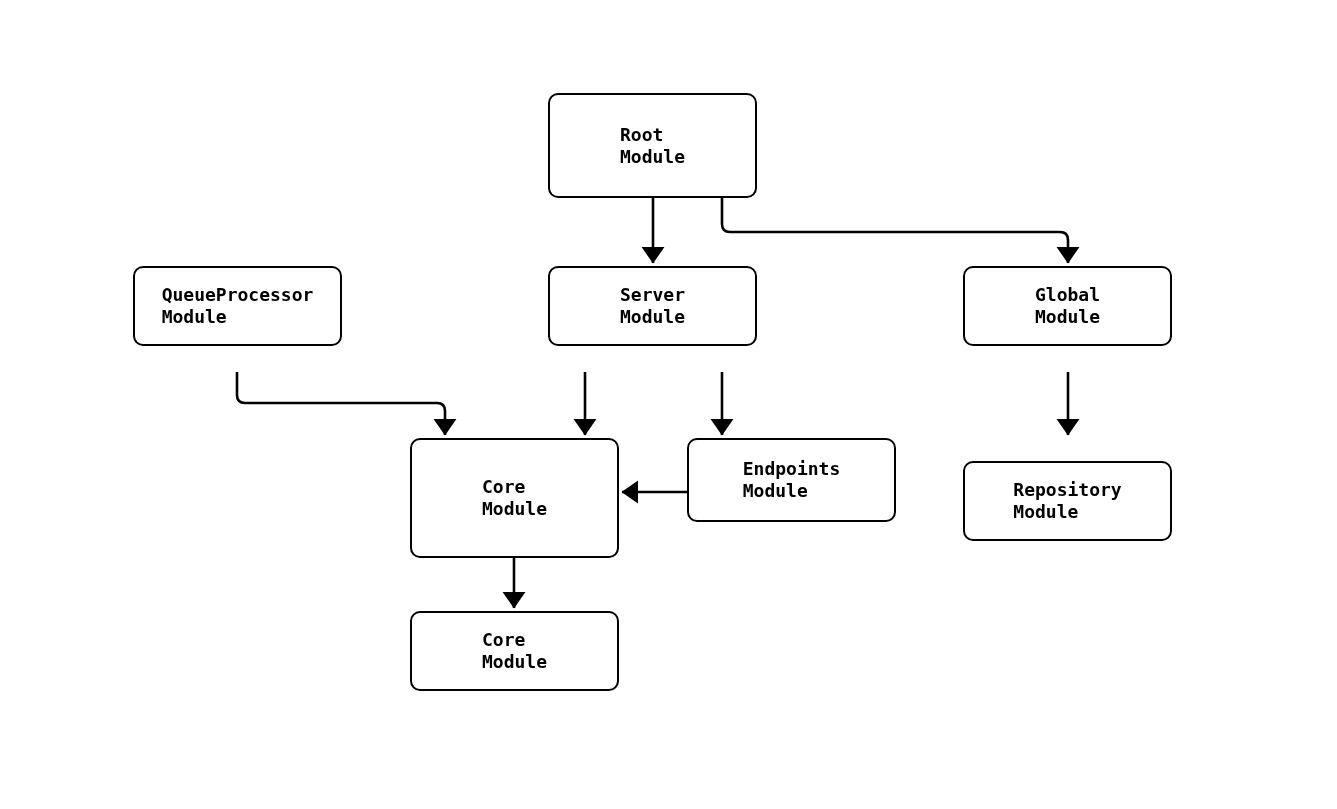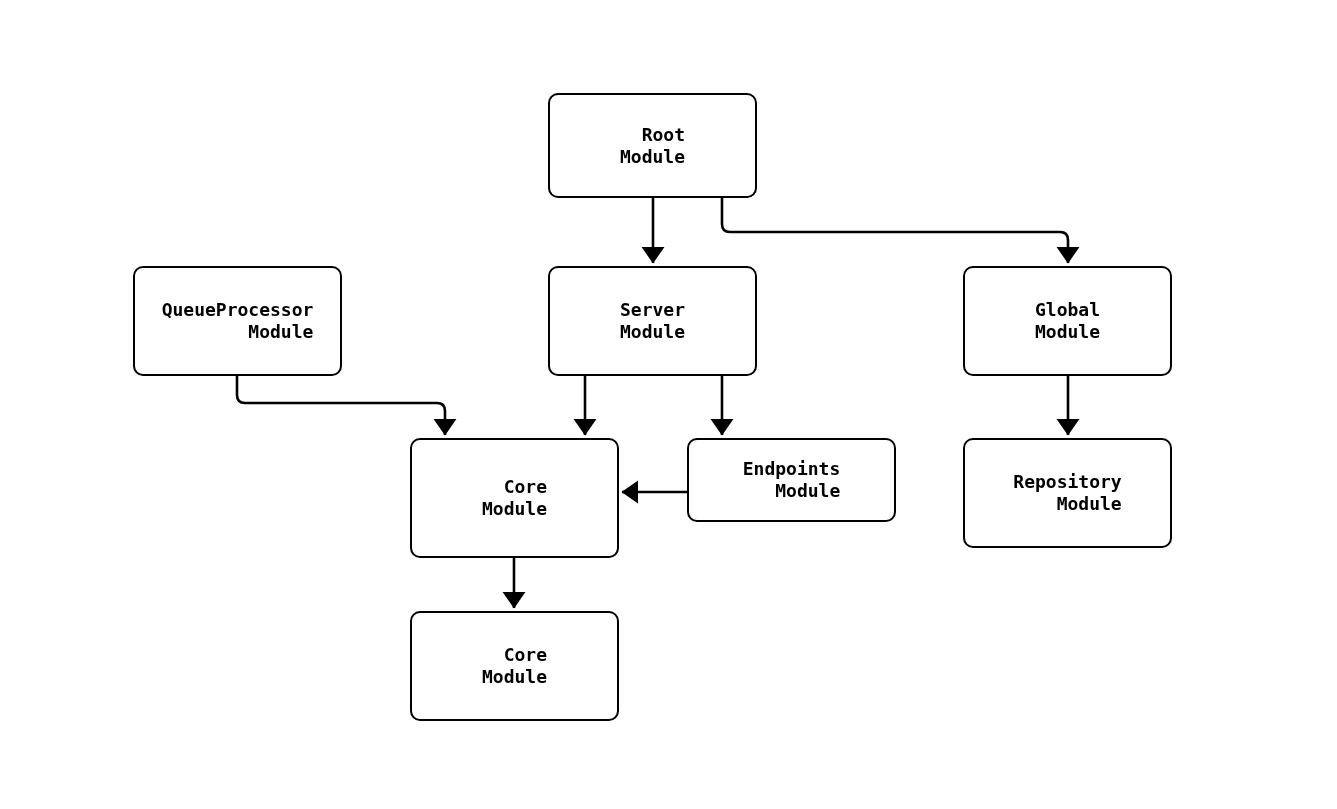--- a/index.html
+++ b/index.html
@@ -24,43 +24,43 @@
   }
   .edges path.edge {
     fill: none;
     stroke: #000000;
     stroke-width: 2.6px;
   }
   .node {
     position: absolute;
     box-sizing: border-box;
     width: 209px;
-    height: 110px;
+    height: 80px;
     background: #ffffff;
     border: 2.6px solid #000000;
     border-radius: 10px;
     display: flex;
     align-items: center;
     justify-content: center;
   }
   .node .label {
     white-space: pre-line;
-    text-align: right;
+    text-align: left;
     font-size: 18px;
     font-weight: bold;
     line-height: 22px;
     color: #000000;
   }
   .n-root       { left: 548px; top: 93px;  height: 105px; }
   .n-qp         { left: 133px; top: 266px; }
   .n-server     { left: 548px; top: 266px; }
   .n-global     { left: 963px; top: 266px; }
   .n-core       { left: 410px; top: 438px; height: 120px; }
   .n-endpoints  { left: 687px; top: 438px; height: 84px; }
-  .n-repository { left: 963px; top: 438px; }
+  .n-repository { left: 963px; top: 461px; }
   .n-queue      { left: 410px; top: 611px; }
 </style>
 </head>
 <body>
 
 <div class="canvas">
 
   <svg class="edges" width="1337" height="809" viewBox="0 0 1337 809" xmlns="http://www.w3.org/2000/svg">
     <defs>
       <marker id="arrowhead" viewBox="0 0 6.5 9" refX="6.3" refY="4.5" markerWidth="6.5" markerHeight="9" orient="auto">

